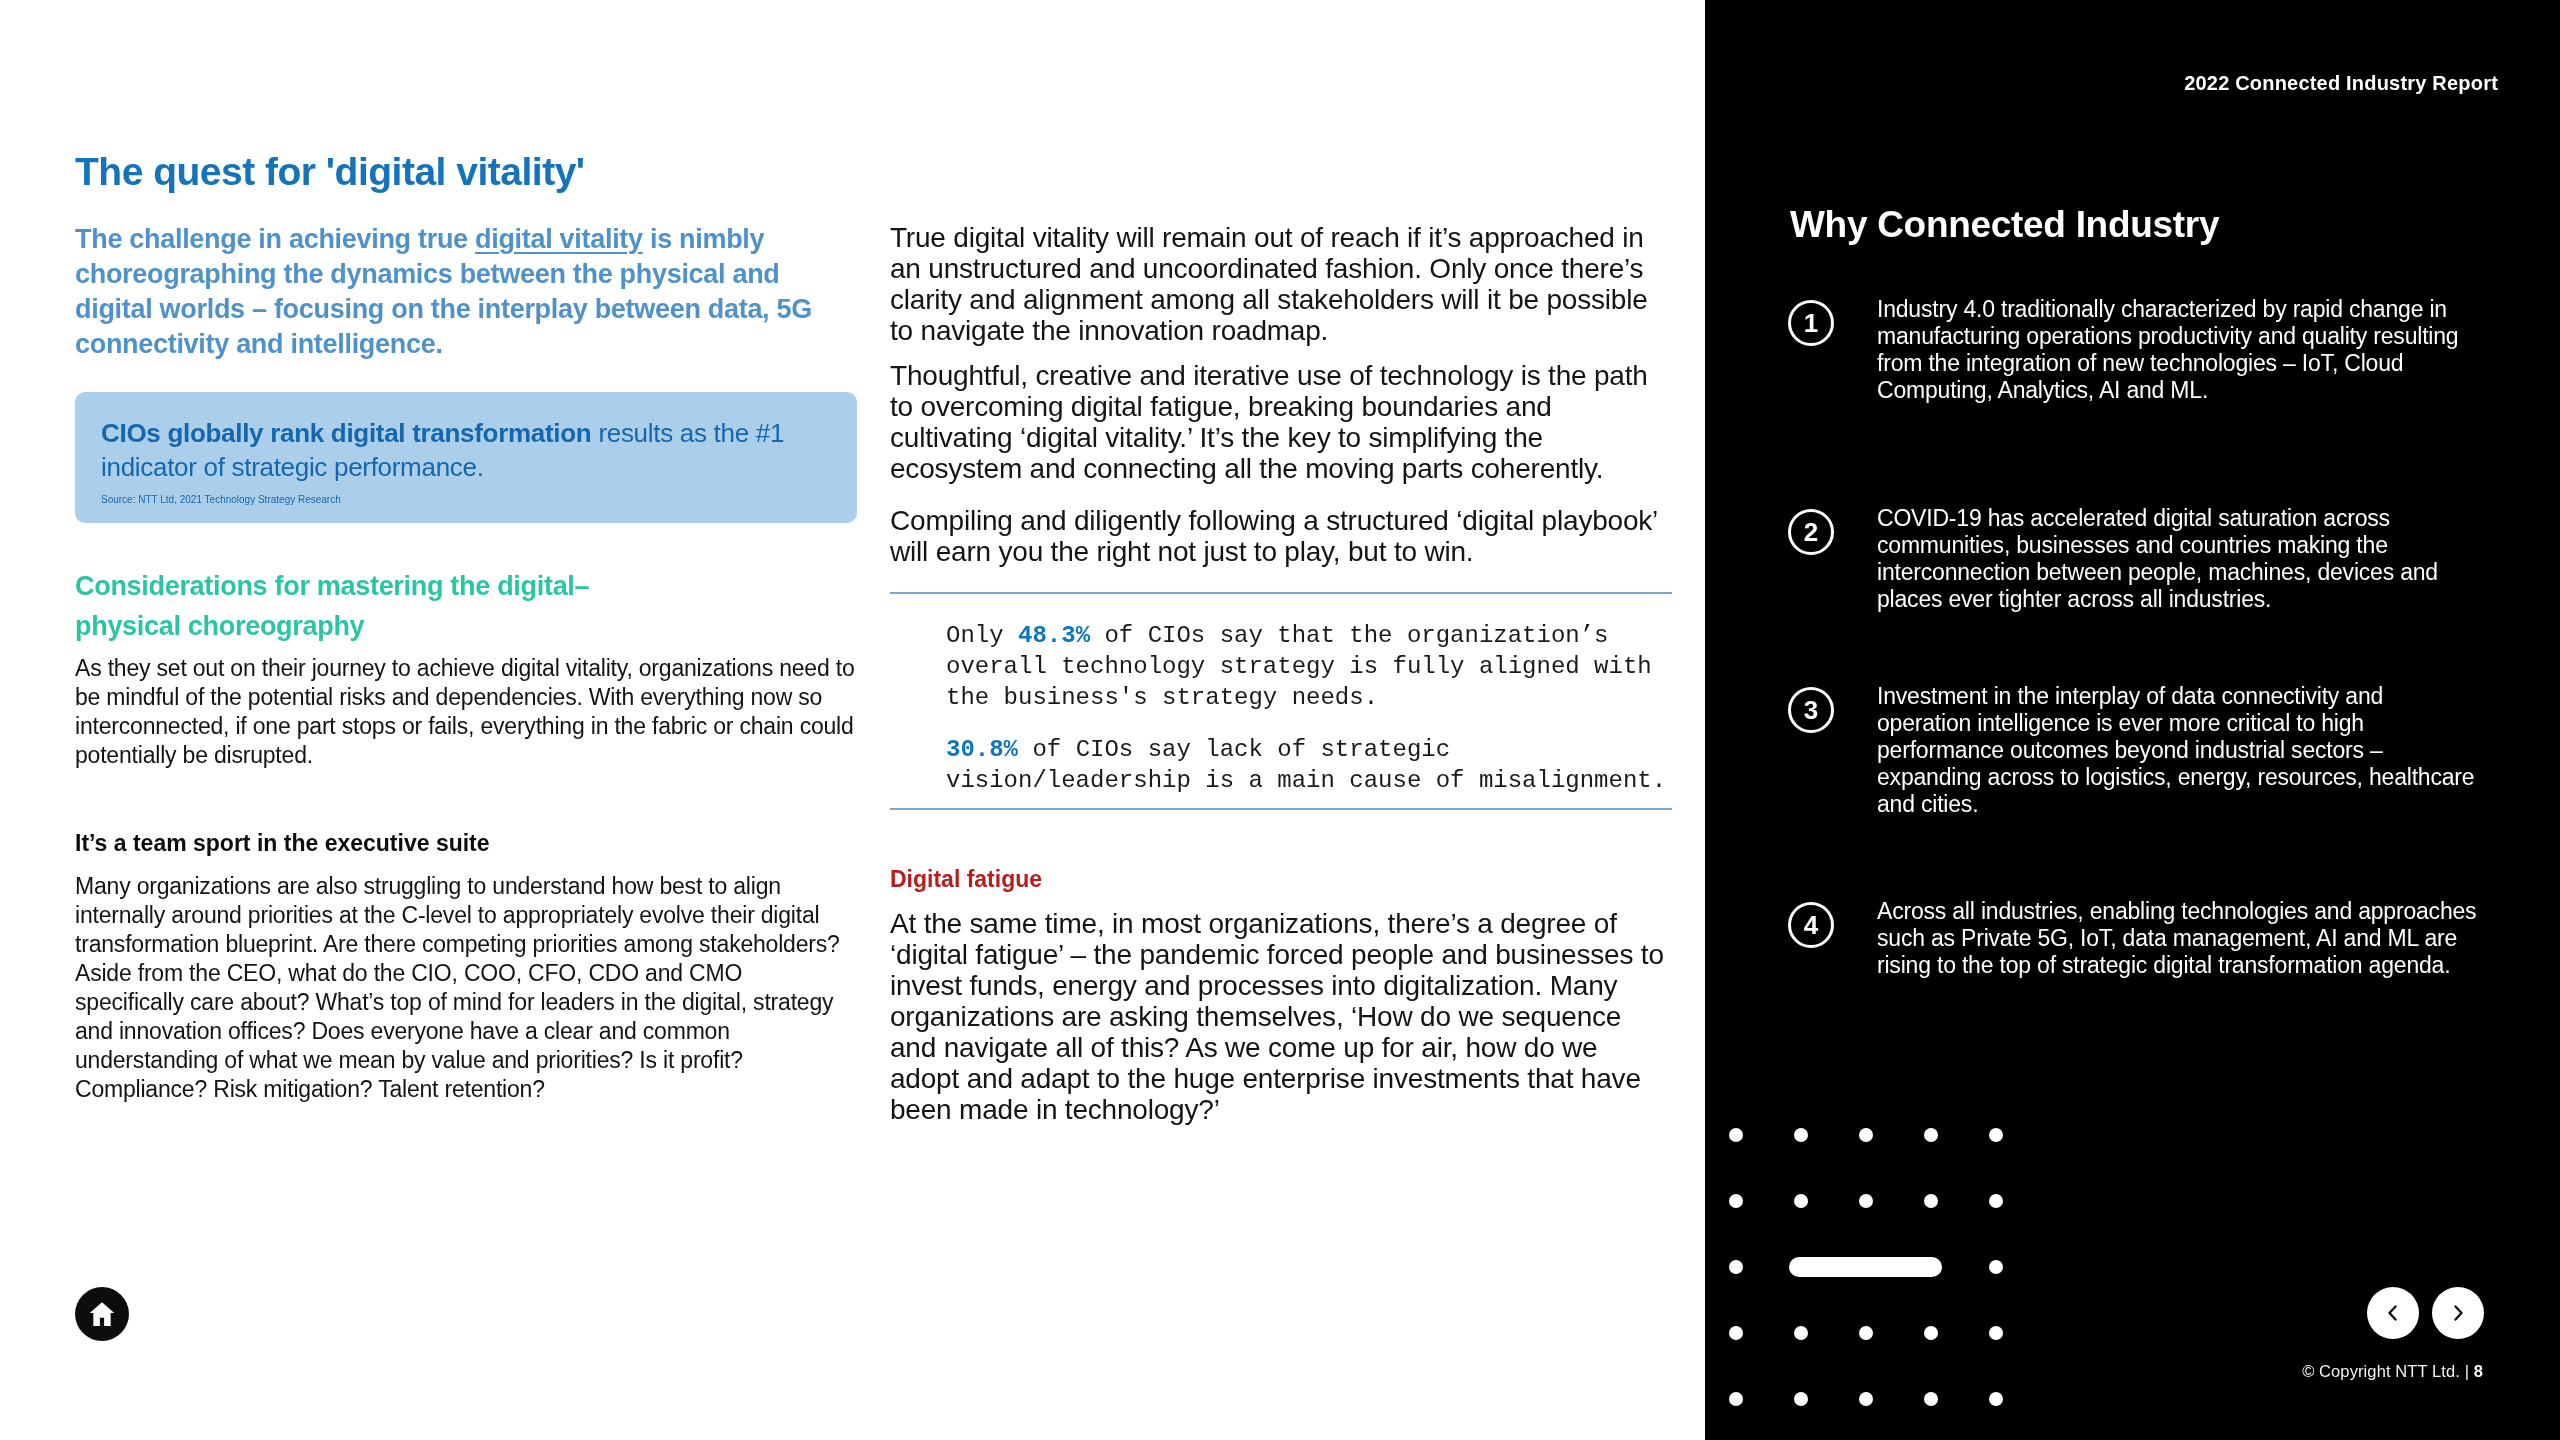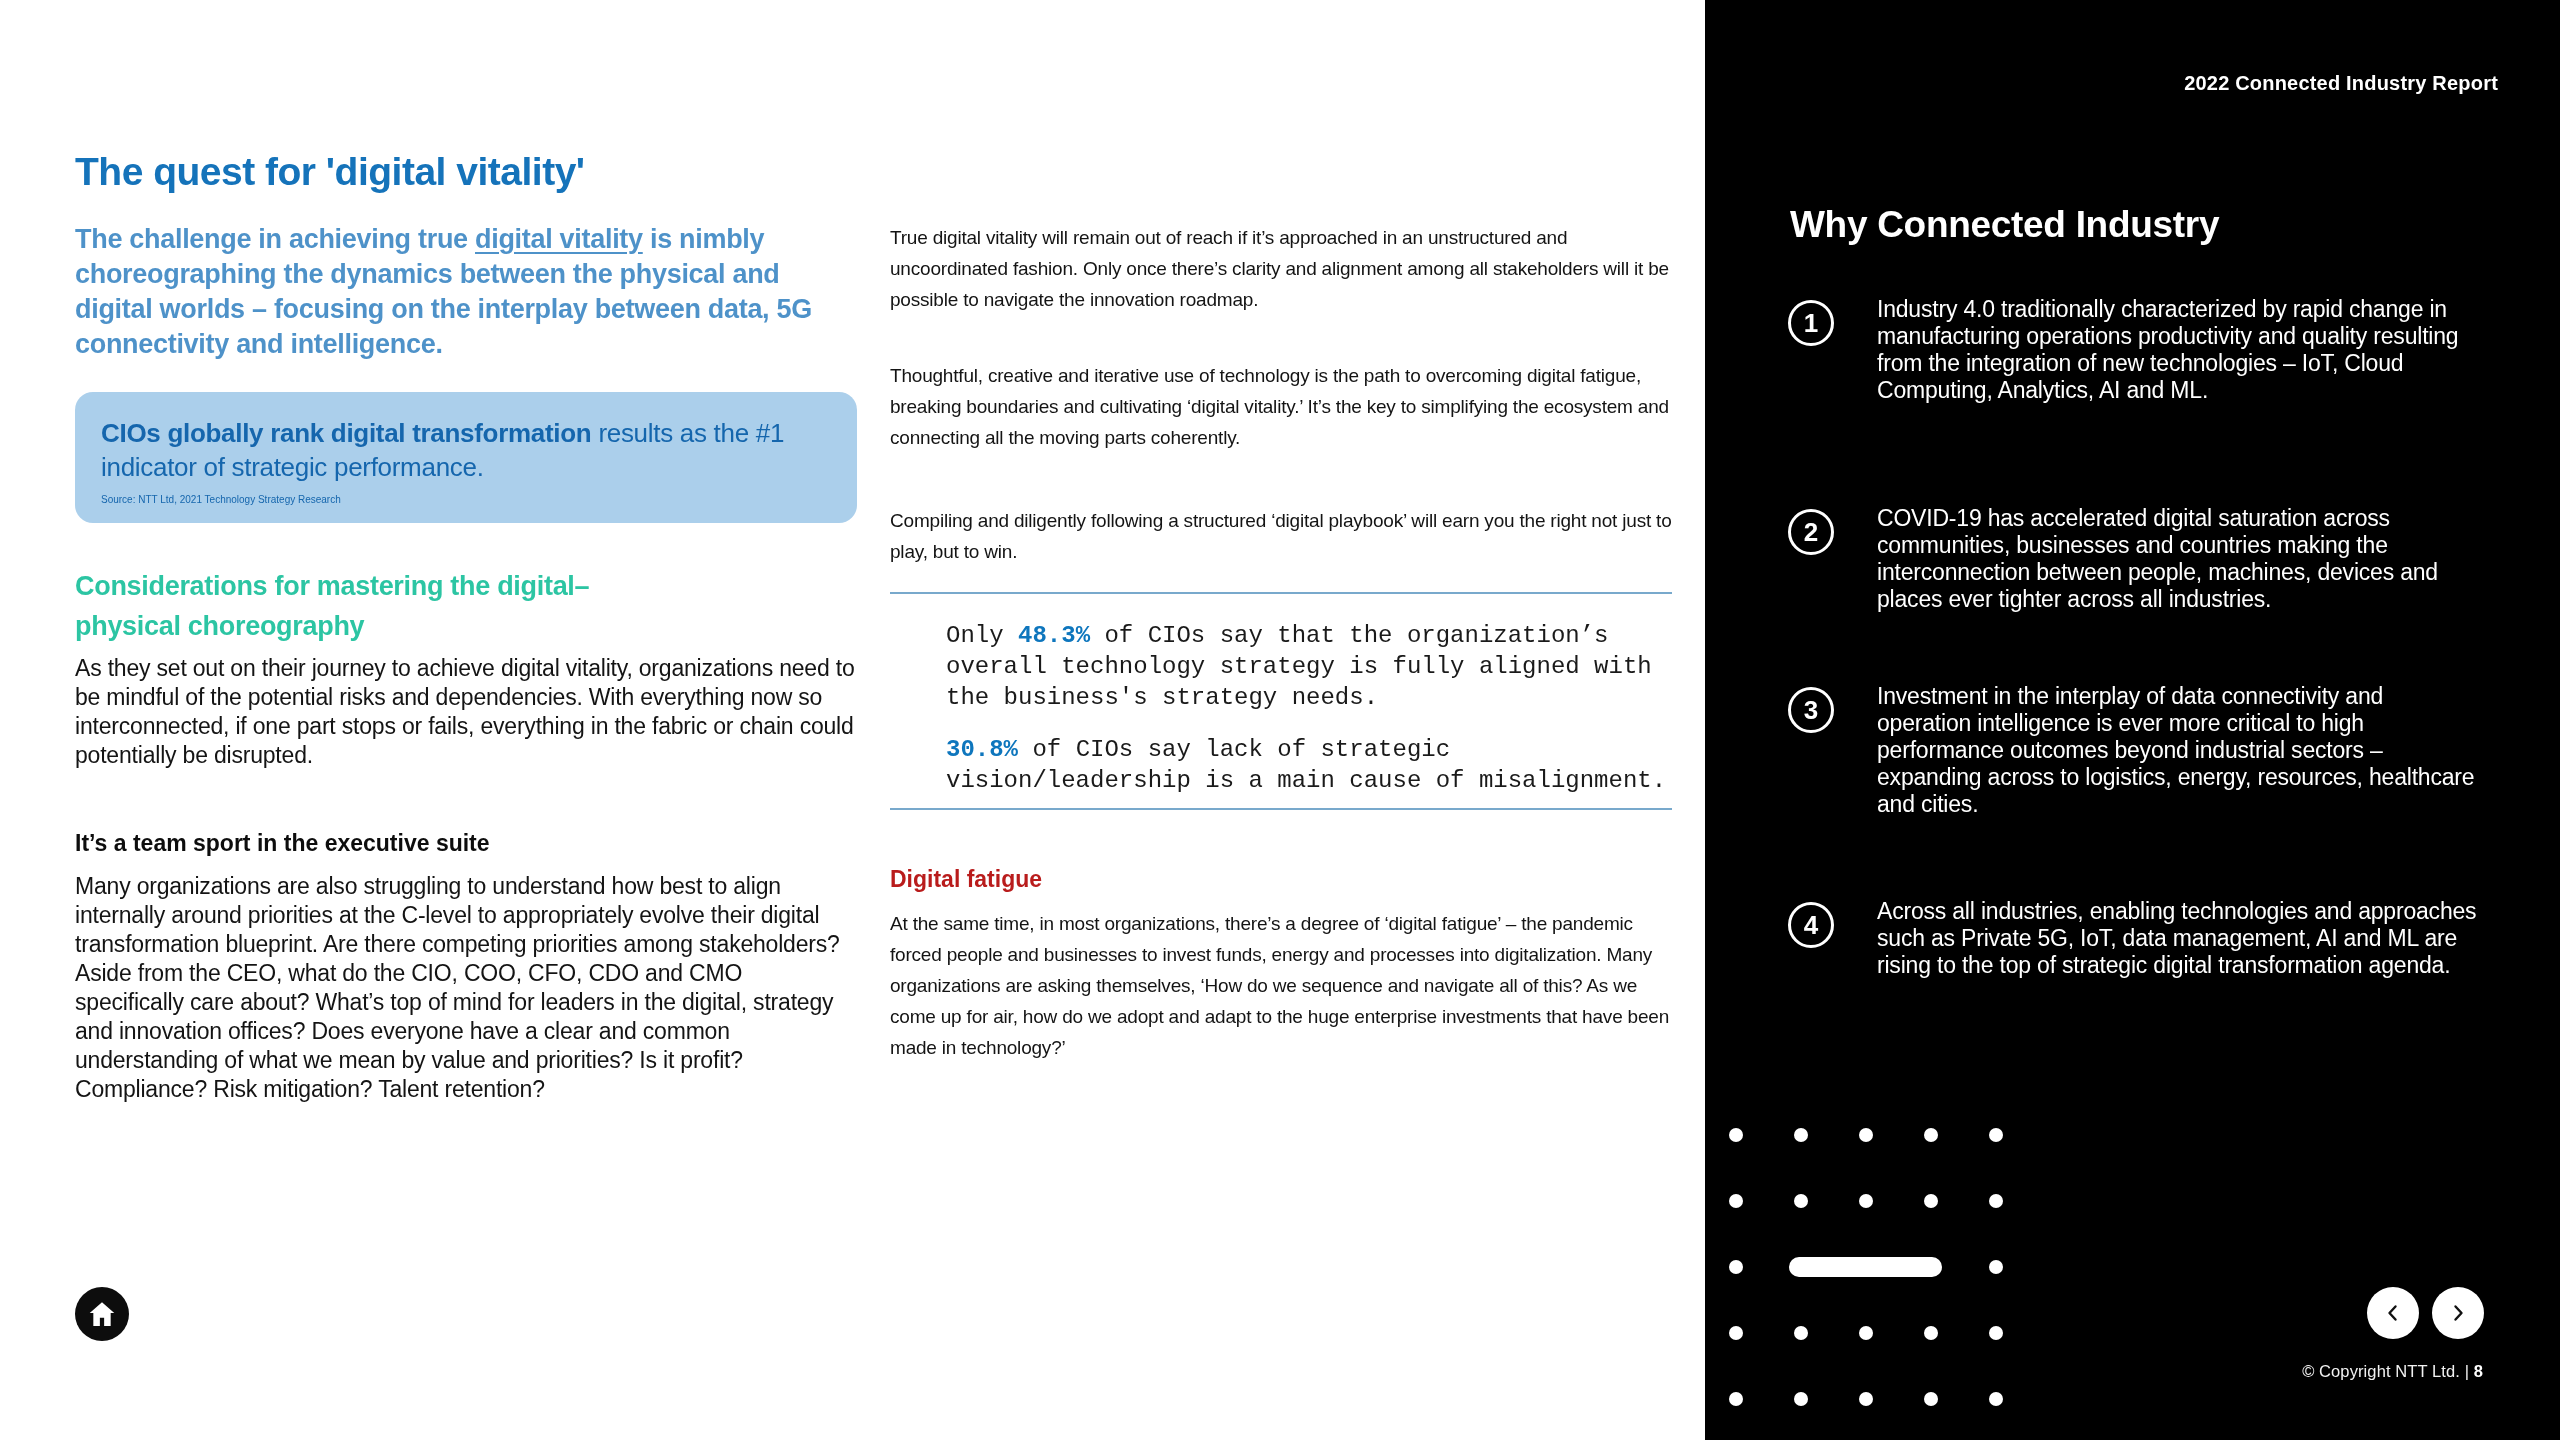--- a/index.html
+++ b/index.html
@@ -12,34 +12,34 @@
   .col { position: absolute; top: 0; }
   .col1 { left: 75px; width: 782px; height: 1440px; }
   .col2 { left: 890px; width: 782px; height: 1440px; }
   .block { position: absolute; left: 0; width: 100%; }
 
   .page-title { top: 150px; font-size: 39px; font-weight: 700; color: #1573ba; letter-spacing: -0.5px; }
 
   .intro { top: 222px; font-size: 27px; line-height: 35px; font-weight: 700; color: #4e92c9; letter-spacing: -0.3px; }
   .intro .link { text-decoration: underline; text-underline-offset: 4px; color: #4e92c9; cursor: pointer; }
 
-  .callout { top: 392px; min-height: 130px; background: #abcfeb; border-radius: 18px; padding: 24px 26px 18px 26px; }
+  .callout { top: 392px; min-height: 130px; background: #abcfeb; border-radius: 10px; padding: 24px 26px 18px 26px; }
   .callout .line { font-size: 26px; line-height: 34px; color: #1566ad; letter-spacing: -0.3px; }
   .callout .line b { font-weight: 700; }
   .callout .src { margin-top: 10px; font-size: 10px; color: #1566ad; }
 
   .teal-heading { top: 566px; font-size: 27px; line-height: 40px; font-weight: 700; color: #2cc5a3; letter-spacing: -0.3px; }
 
   .body-text { font-size: 23px; line-height: 29px; color: #141414; letter-spacing: -0.2px; }
   .p-risks { top: 654px; }
   .subhead { top: 830px; font-size: 23px; font-weight: 700; color: #0d0d0d; }
   .p-team { top: 872px; }
 
   
-  .m-p { font-size: 19px; line-height: 31px; color: #141414; letter-spacing: -0.2px; }
+  .m-p { font-size: 28px; line-height: 31px; color: #141414; letter-spacing: -0.2px; }
   .m-p1 { top: 222px; }
   .m-p2 { top: 360px; }
   .m-p3 { top: 505px; }
   .divider { height: 2px; background: #78a9cc; }
   .div1 { top: 592px; }
   .div2 { top: 808px; }
   .stats { top: 620px; left: 8px; width: 760px; font-family: Liberation Mono, monospace; margin-left: 48px; }
   .stat { font-size: 24px; line-height: 31px; color: #1a1a1a; }
   .stat + .stat { margin-top: 21px; }
   .stat .val { color: #0e76bd; font-weight: 700; }

